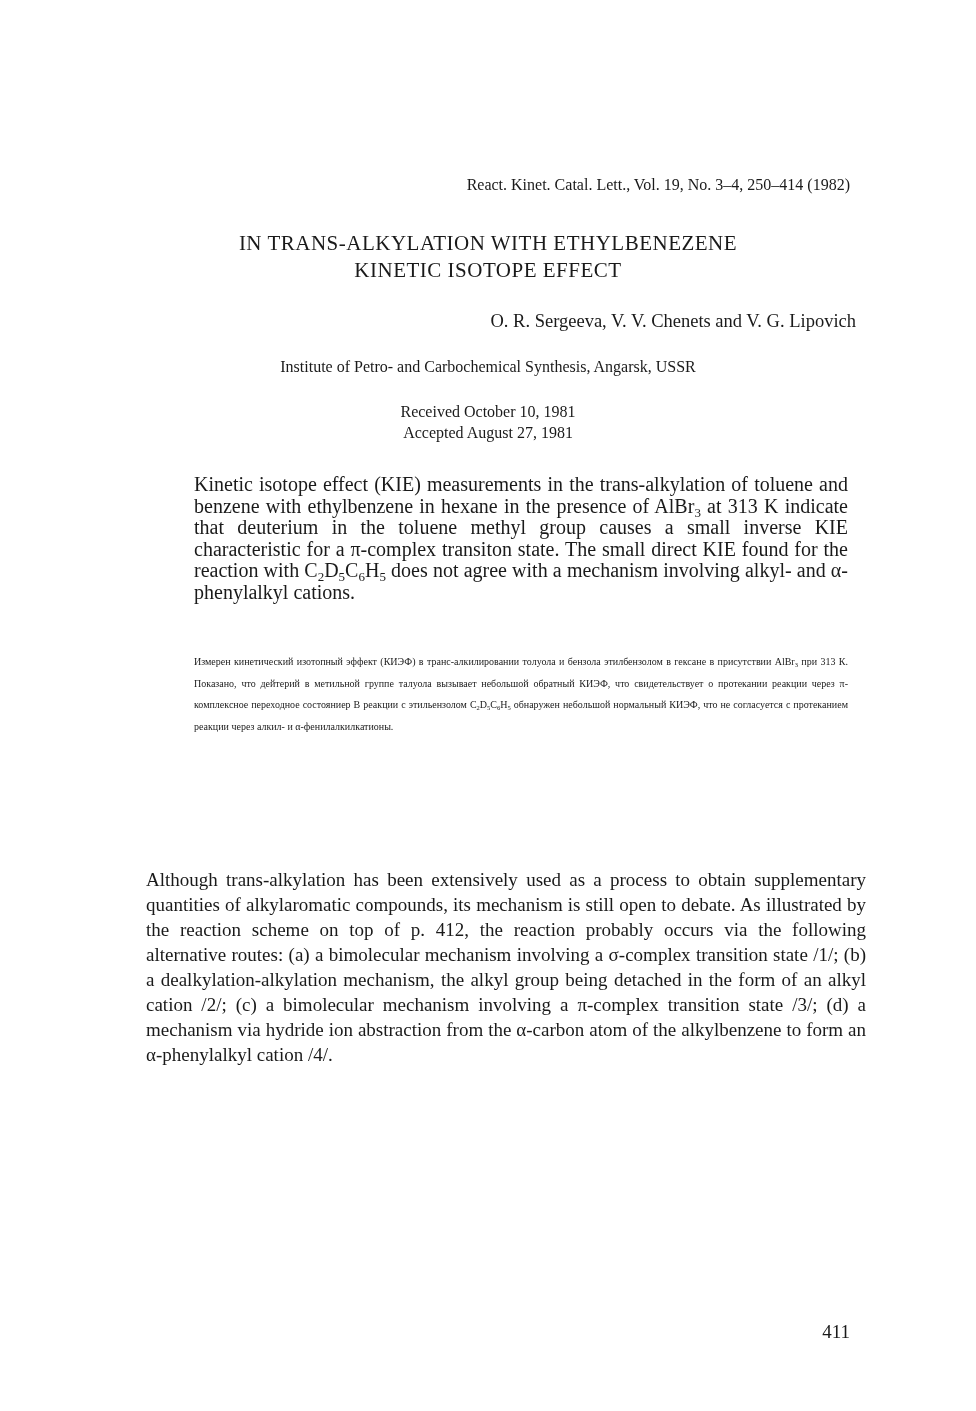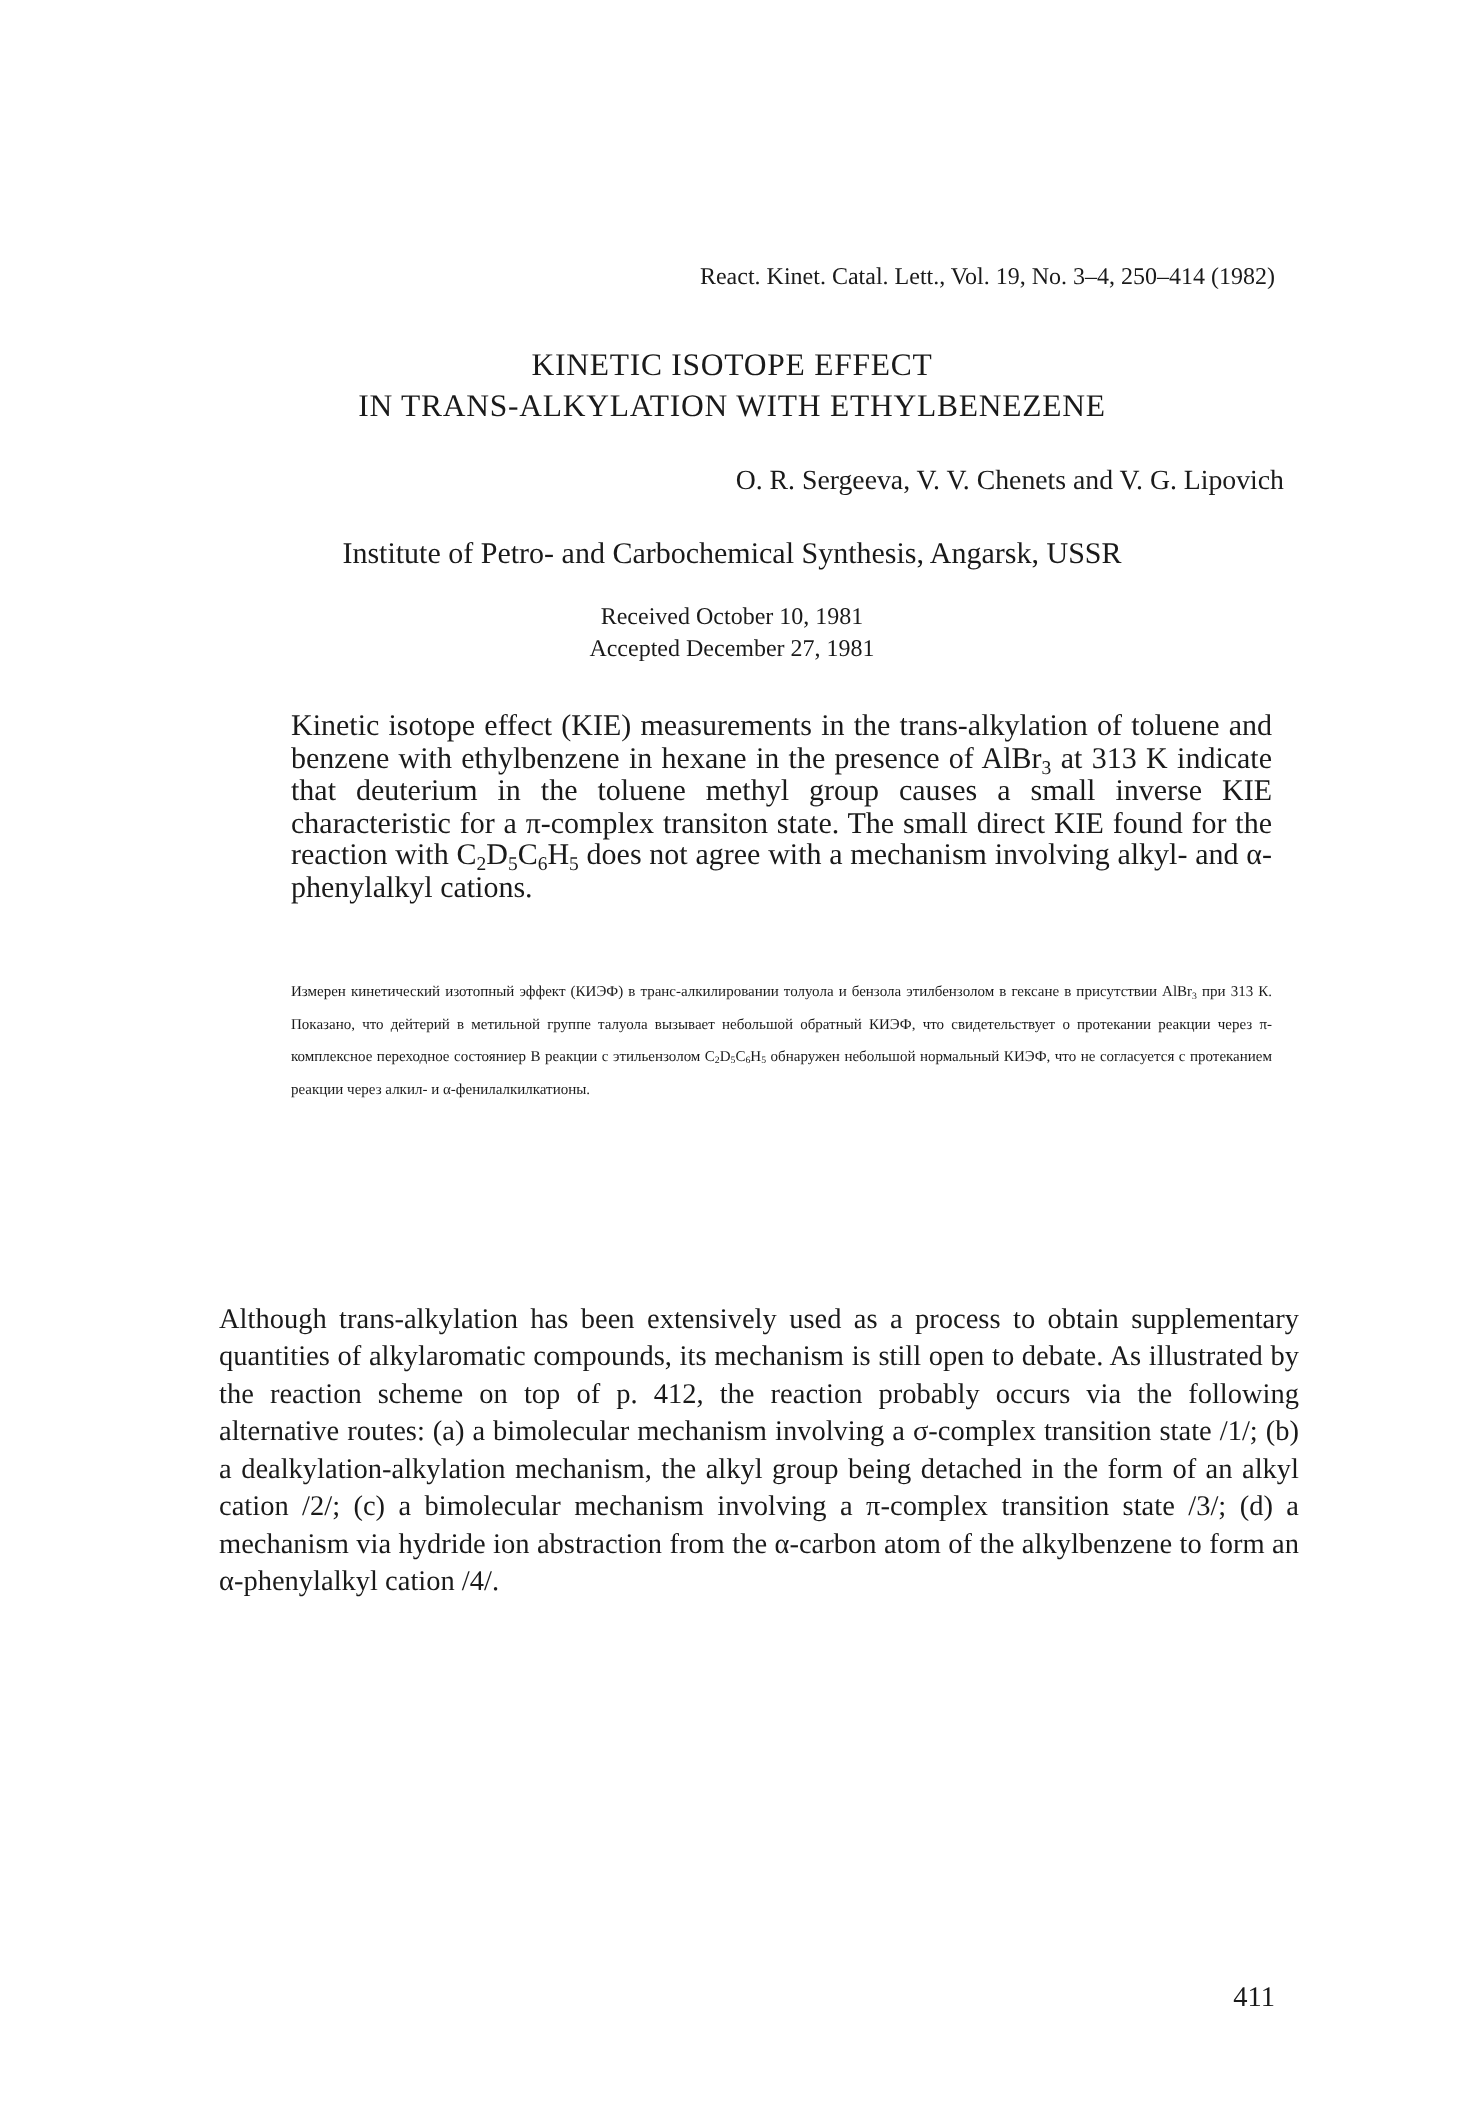--- a/index.html
+++ b/index.html
@@ -4,46 +4,46 @@
 <style>
   html, body { margin: 0; padding: 0; background: #ffffff; }
   body {
     width: 976px; height: 1411px; position: relative; overflow: hidden;
     font-family: "Liberation Serif", "DejaVu Serif", serif; color: #1a1a1a;
   }
   .abs { position: absolute; }
   .journal-ref { left: 360px; top: 176px; width: 490px; text-align: right; font-size: 16px; }
   .title { left: 120px; top: 230px; width: 736px; text-align: center; font-size: 21px; line-height: 27px; letter-spacing: 0.5px; }
   .authors { left: 120px; top: 311px; width: 736px; text-align: right; font-size: 18.5px; }
-  .affil { left: 120px; top: 358px; width: 736px; text-align: center; font-size: 20px; }
+  .affil { left: 120px; top: 358px; width: 736px; text-align: center; font-size: 16px; }
   .dates { left: 120px; top: 401px; width: 736px; text-align: center; font-size: 16px; line-height: 21px; }
   .abstract { left: 194px; top: 474px; width: 654px; font-size: 20px; line-height: 21.5px; text-align: justify; }
   .abstract-ru { left: 194px; top: 651px; width: 654px; font-size: 10px; line-height: 21.5px; text-align: justify; }
   .body-text { left: 146px; top: 867px; width: 720px; font-size: 19px; line-height: 25px; text-align: justify; }
   .body-text p { margin: 0; text-indent: 0; }
   .body-text p.indent { text-indent: 0; }
   .page-number { left: 800px; top: 1280px; width: 50px; text-align: right; font-size: 19px; margin-top: 41px; }
   sub { font-size: 0.65em; vertical-align: -0.3em; line-height: 0; }
 </style>
 </head>
 <body>
 
 <div class="abs journal-ref">React. Kinet. Catal. Lett., Vol. 19, No. 3–4, 250–414 (1982)</div>
 
 <div class="abs title">
+  <div>IN TRANS-ALKYLATION WITH ETHYLBENEZENE</div>
   <div>KINETIC ISOTOPE EFFECT</div>
-  <div>IN TRANS-ALKYLATION WITH ETHYLBENEZENE</div>
 </div>
 
 <div class="abs authors">O. R. Sergeeva, V. V. Chenets and V. G. Lipovich</div>
 <div class="abs affil">Institute of Petro- and Carbochemical Synthesis, Angarsk, USSR</div>
 
 <div class="abs dates">
   <div>Received October 10, 1981</div>
-  <div>Accepted December 27, 1981</div>
+  <div>Accepted August 27, 1981</div>
 </div>
 
 <div class="abs abstract"><span>Kinetic isotope effect (KIE) measurements in the trans-alkylation of toluene and benzene with ethylbenzene in hexane in the presence of AlBr</span><sub>3</sub><span> at 313 K indicate that deuterium in the toluene methyl group causes a small inverse KIE characteristic for a π-complex transiton state. The small direct KIE found for the reaction with C</span><sub>2</sub><span>D</span><sub>5</sub><span>C</span><sub>6</sub><span>H</span><sub>5</sub><span> does not agree with a mechanism involving alkyl- and α-phenylalkyl cations.</span></div>
 
 <div class="abs abstract-ru"><span>Измерен кинетический изотопный эффект (КИЭФ) в транс-алкилировании толуола и бензола этилбензолом в гексане в присутствии AlBr</span><sub>3</sub><span> при 313 К. Показано, что дейтерий в метильной группе талуола вызывает небольшой обратный КИЭФ, что свидетельствует о протекании реакции через π-комплексное переходное состояниер В реакции с этильензолом C</span><sub>2</sub><span>D</span><sub>5</sub><span>C</span><sub>6</sub><span>H</span><sub>5</sub><span> обнаружен небольшой нормальный КИЭФ, что не согласуется с протеканием реакции через алкил- и α-фенилалкилкатионы.</span></div>
 
 <div class="abs body-text">
   <p>Although trans-alkylation has been extensively used as a process to obtain supplementary quantities of alkylaromatic compounds, its mechanism is still open to debate. As illustrated by the reaction scheme on top of p. 412, the reaction probably occurs via the following alternative routes: (a) a bimolecular mechanism involving a σ-complex transition state /1/; (b) a dealkylation-alkylation mechanism, the alkyl group being detached in the form of an alkyl cation /2/; (c) a bimolecular mechanism involving a π-complex transition state /3/; (d) a mechanism via hydride ion abstraction from the α-carbon atom of the alkylbenzene to form an α-phenylalkyl cation /4/.</p>
 </div>
 

